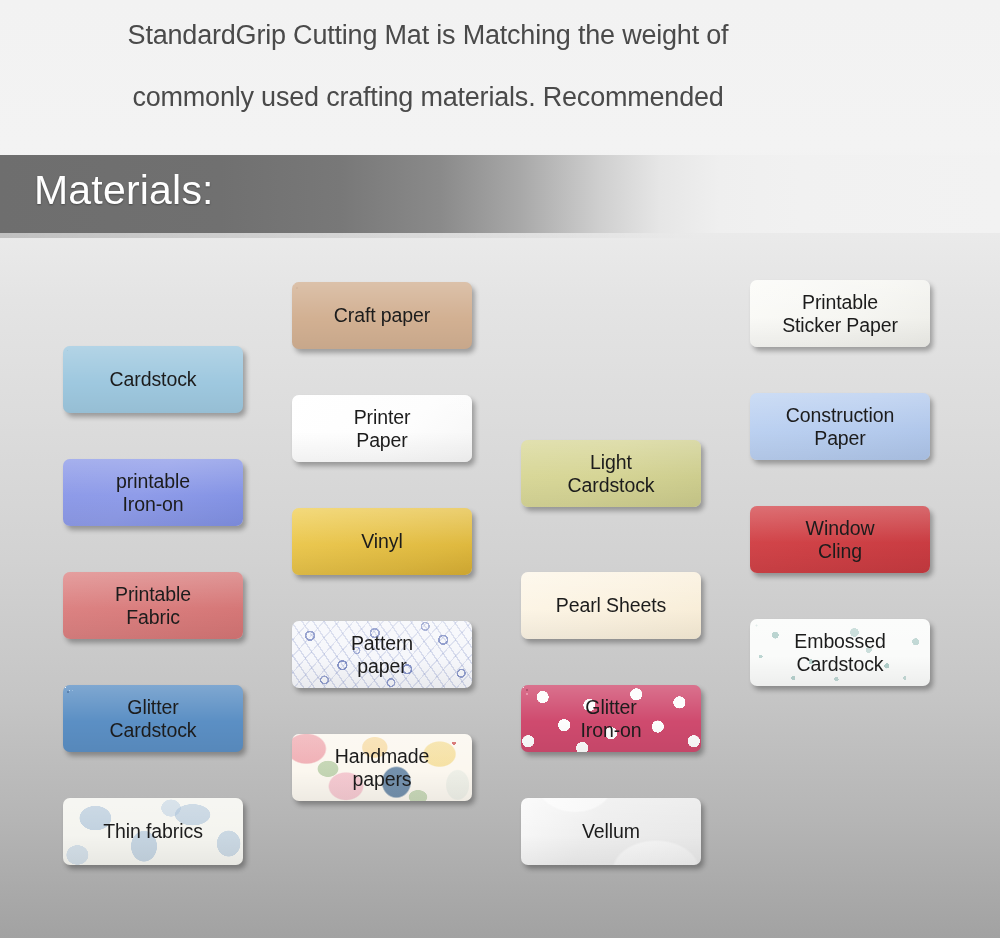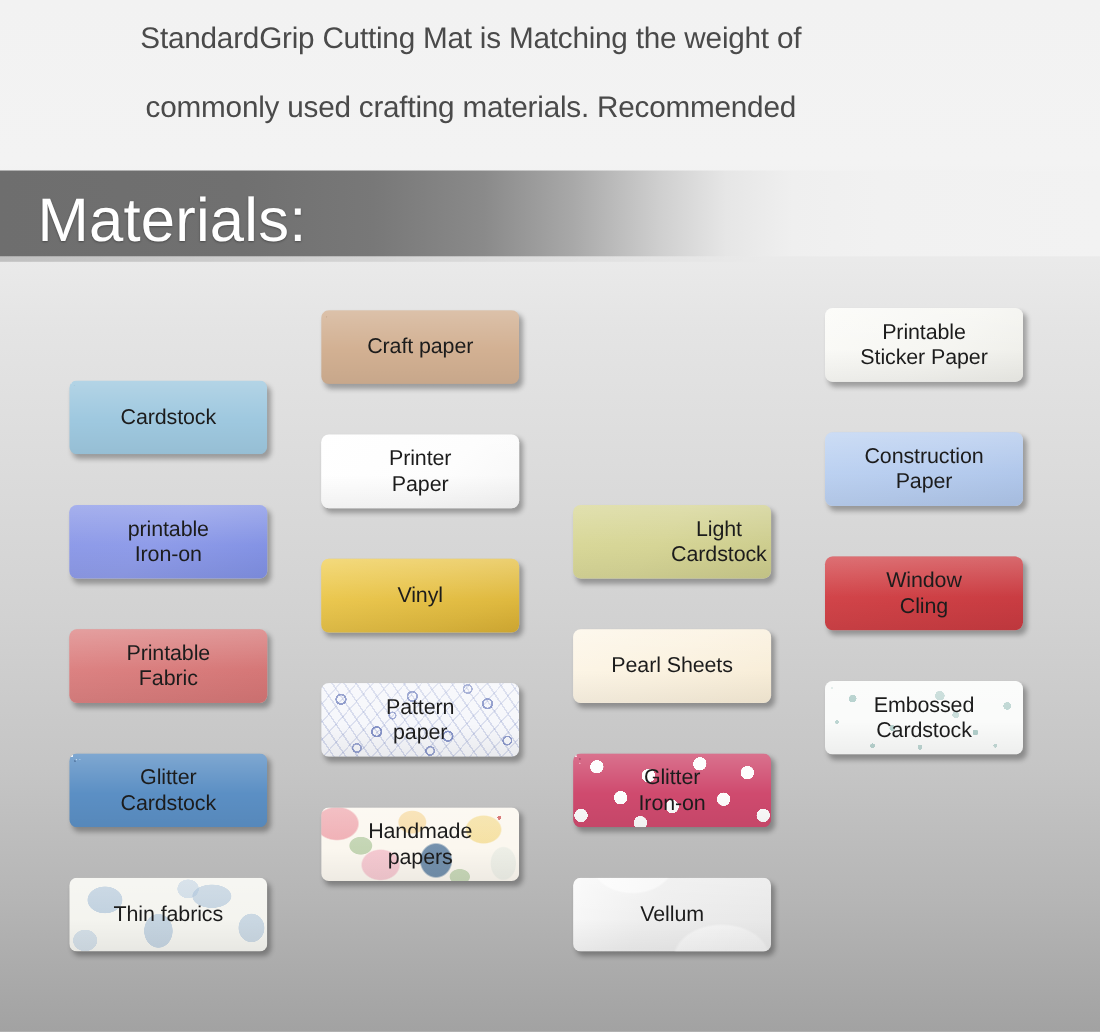--- a/index.html
+++ b/index.html
@@ -77,21 +77,21 @@
     position: absolute;
     left: 0; right: 0; bottom: -5px;
     height: 5px;
     background: linear-gradient(to right, rgba(0,0,0,.18), rgba(0,0,0,0) 70%);
   }
   #banner-title {
     position: absolute;
     left: 34px;
     top: 12px;
     color: #ffffff;
-    font-size: 56px;
+    font-size: 41px;
     font-weight: 400;
     letter-spacing: 0.2px;
     text-shadow: 0 1px 2px rgba(0,0,0,.35);
   }
 
   
   #grid {
     position: absolute;
     inset: 0;
   }
@@ -318,21 +318,21 @@
       </div>
       <div class="card sw-vinyl" style="left: 292px; top: 508px;">
         <span class="lbl">Vinyl</span>
       </div>
       <div class="card sw-pattern-paper" style="left: 292px; top: 621px;">
         <span class="lbl">Pattern<br>paper</span>
       </div>
       <div class="card sw-handmade-papers" style="left: 292px; top: 734px;">
         <span class="lbl">Handmade<br>papers</span>
       </div>
-      <div class="card sw-light-cardstock" style="left: 521px; top: 459px; justify-content: flex-end;">
+      <div class="card sw-light-cardstock" style="left: 521px; top: 440px;">
         <span class="lbl">Light<br>Cardstock</span>
       </div>
       <div class="card sw-pearl-paper" style="left: 521px; top: 572px;">
         <span class="lbl">Pearl Sheets</span>
       </div>
       <div class="card sw-glitter-iron-on" style="left: 521px; top: 685px;">
         <span class="lbl">Glitter<br>Iron-on</span>
       </div>
       <div class="card sw-vellum" style="left: 521px; top: 798px; text-align: right;">
         <span class="lbl">Vellum</span>

